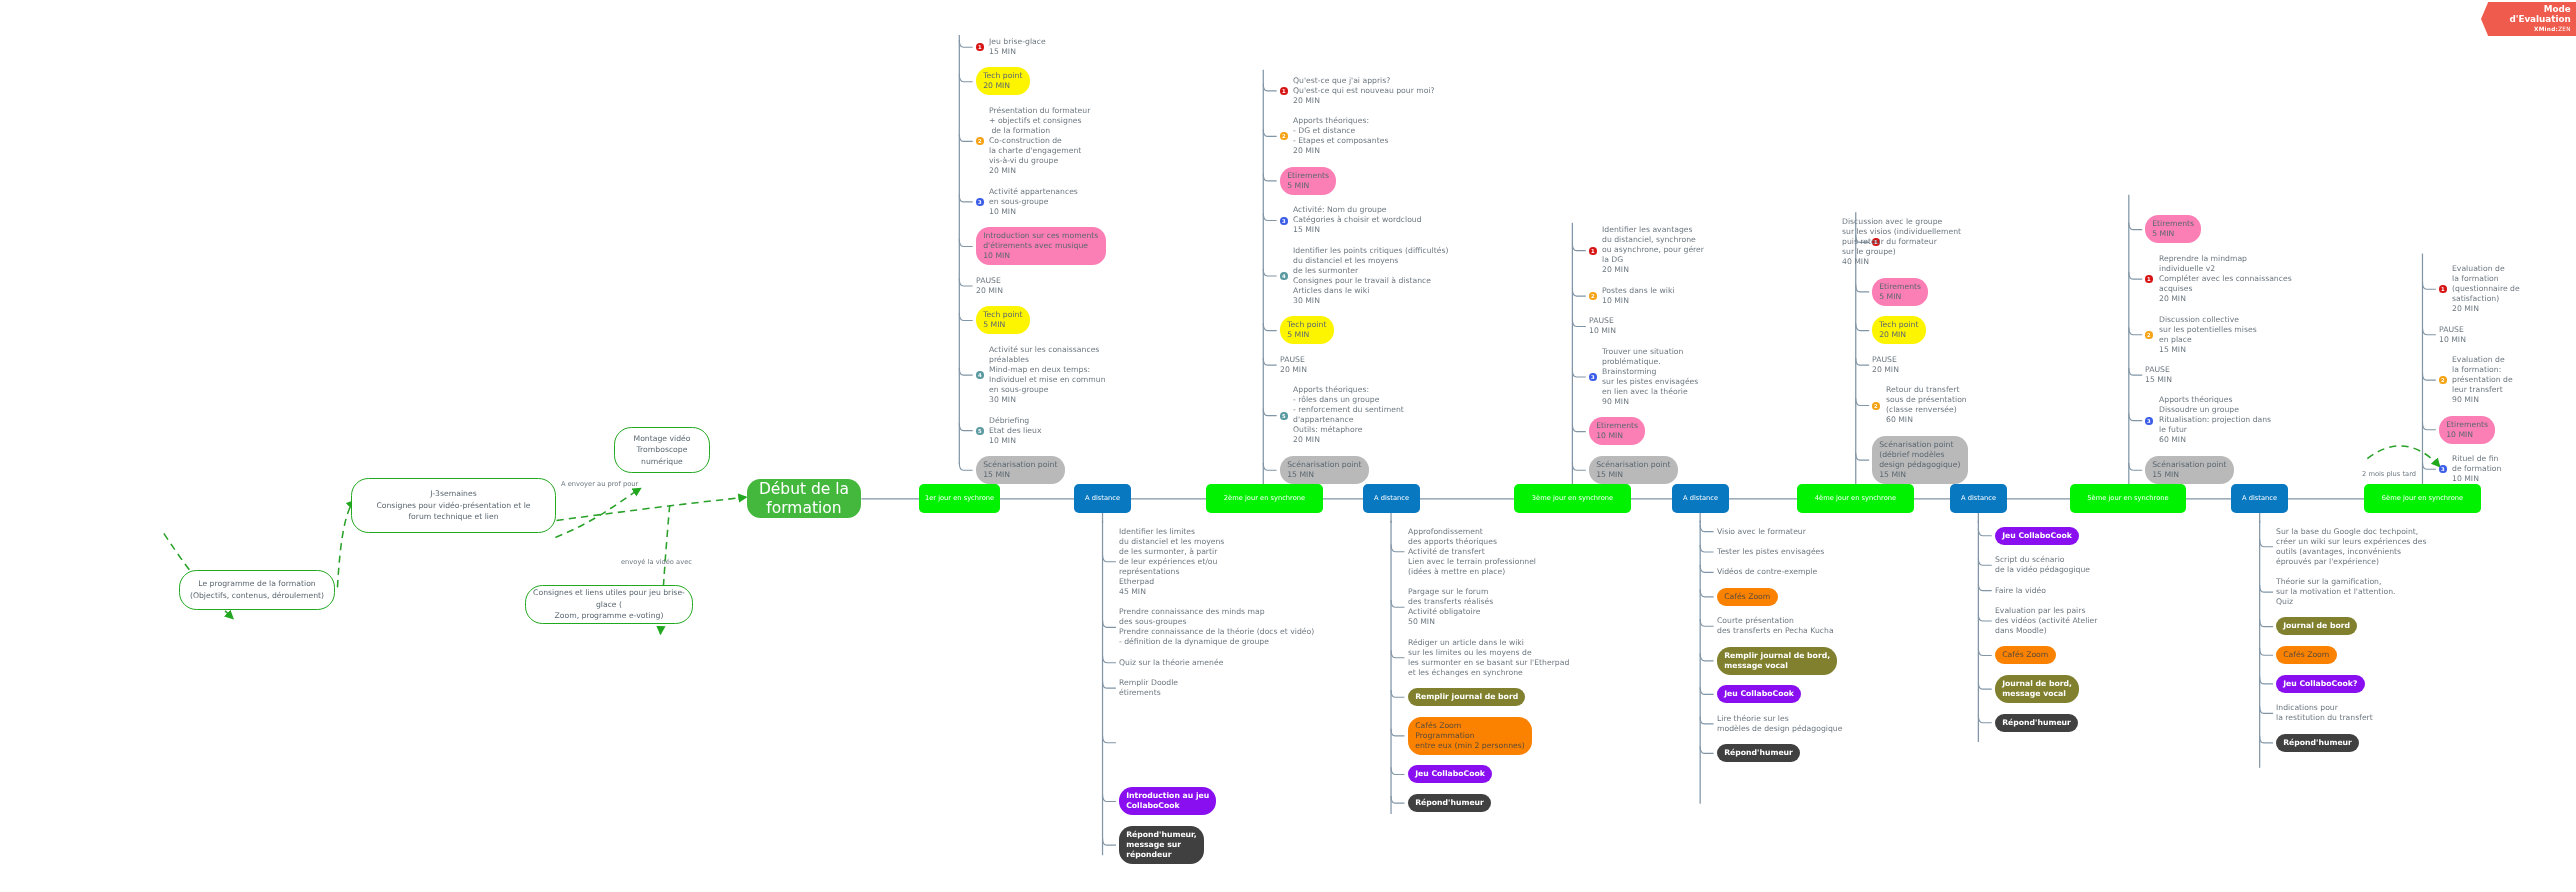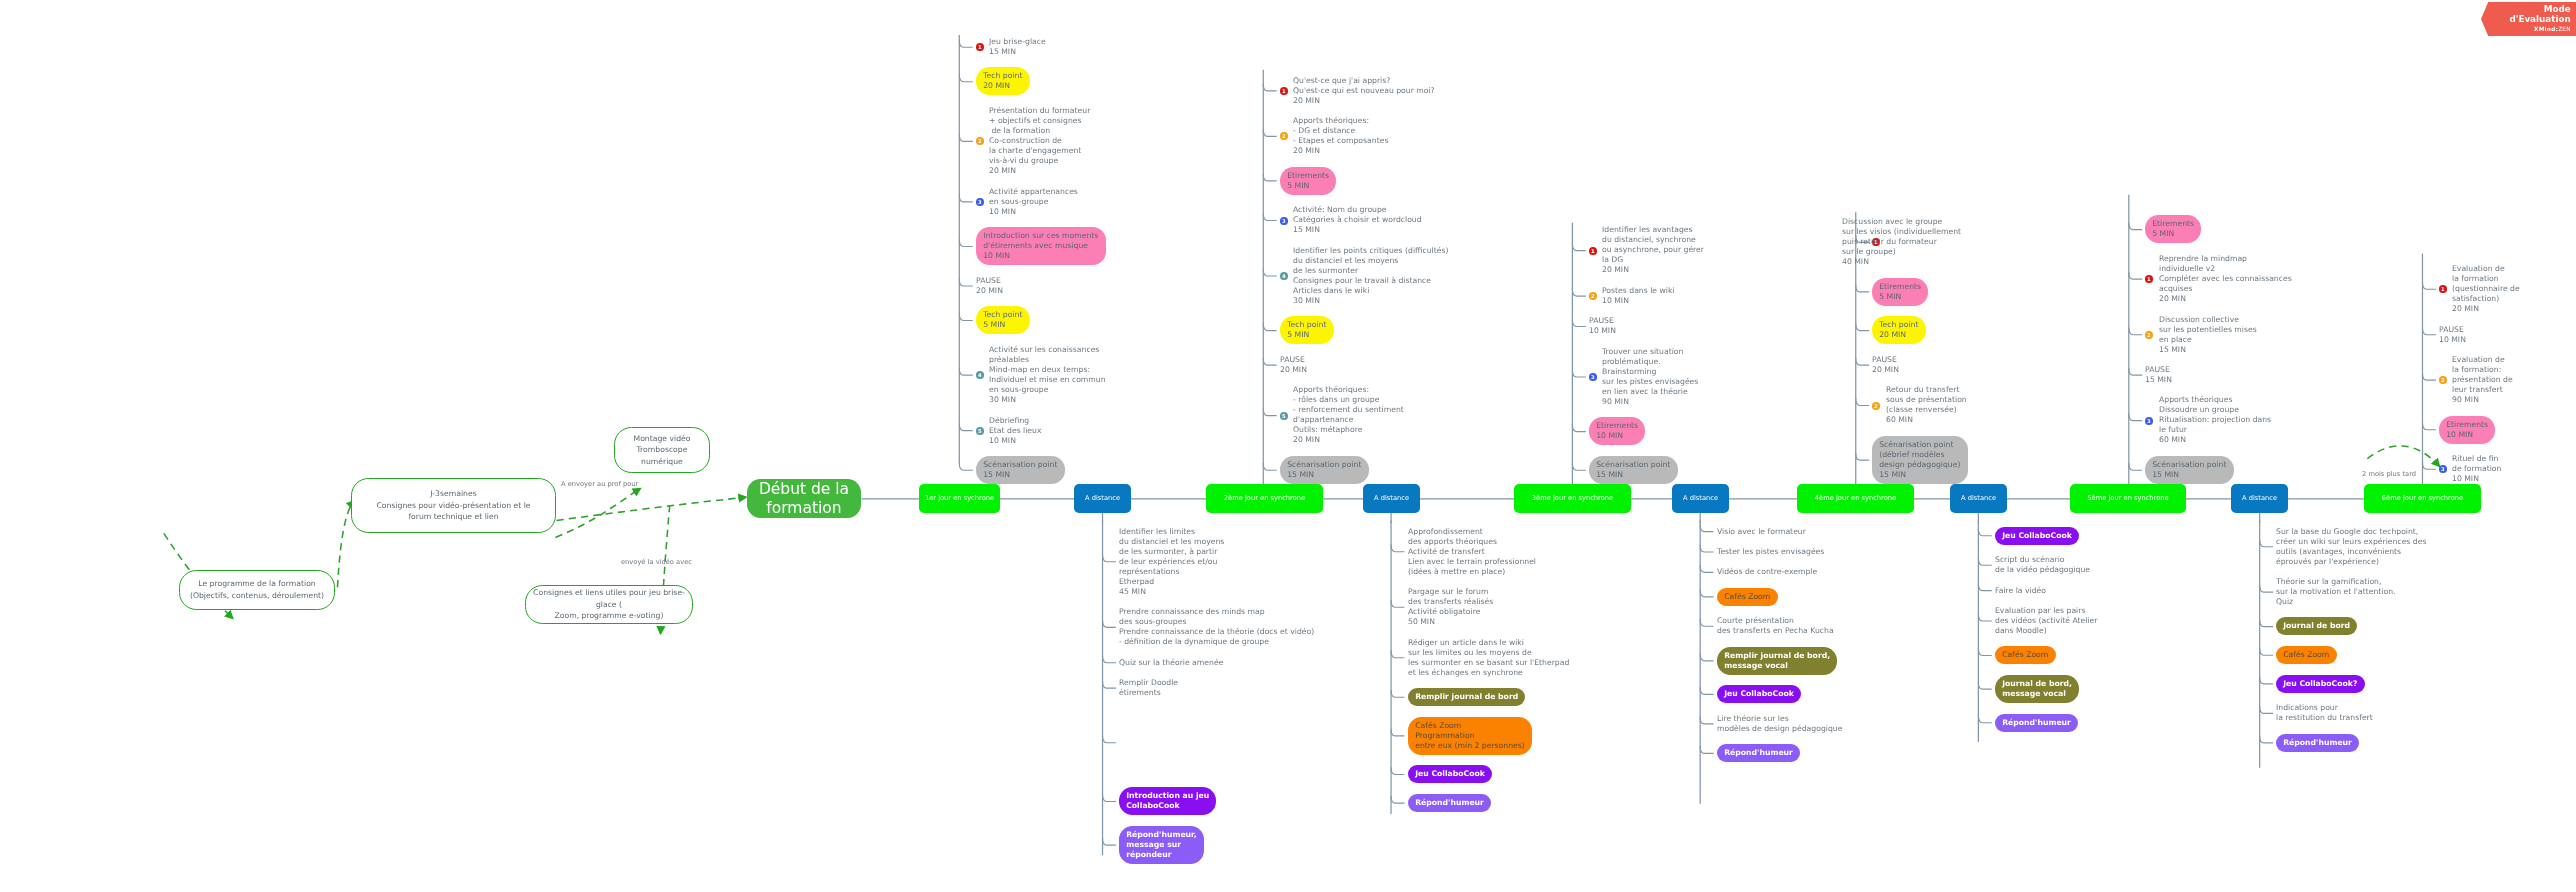--- a/index.html
+++ b/index.html
@@ -35,21 +35,21 @@
     font-size:7.7px;
     line-height:1.30;
     white-space:pre;
     box-sizing:border-box;
   }
   .pill.yellow{background:#fdf500;color:#5b6770;}
   .pill.pink{background:#fb7eb4;color:#5b6770;}
   .pill.grey{background:#b9b9b9;color:#5b6770;}
   .pill.olive{background:#80802f;color:#ffffff;font-weight:bold;}
   .pill.purple{background:#8a0ff0;color:#ffffff;font-weight:bold;}
-  .pill.maroon{background:#8b5cf6;color:#ffffff;font-weight:bold;}
+  .pill.maroon{background:#404040;color:#ffffff;font-weight:bold;}
   .pill.orange{background:#fa8200;color:#5b4a3a;}
 
   
   .tnode{
     position:absolute;
     display:flex;align-items:center;justify-content:center;
     text-align:center;
     border-radius:5px;
     color:#ffffff;
     box-sizing:border-box;

